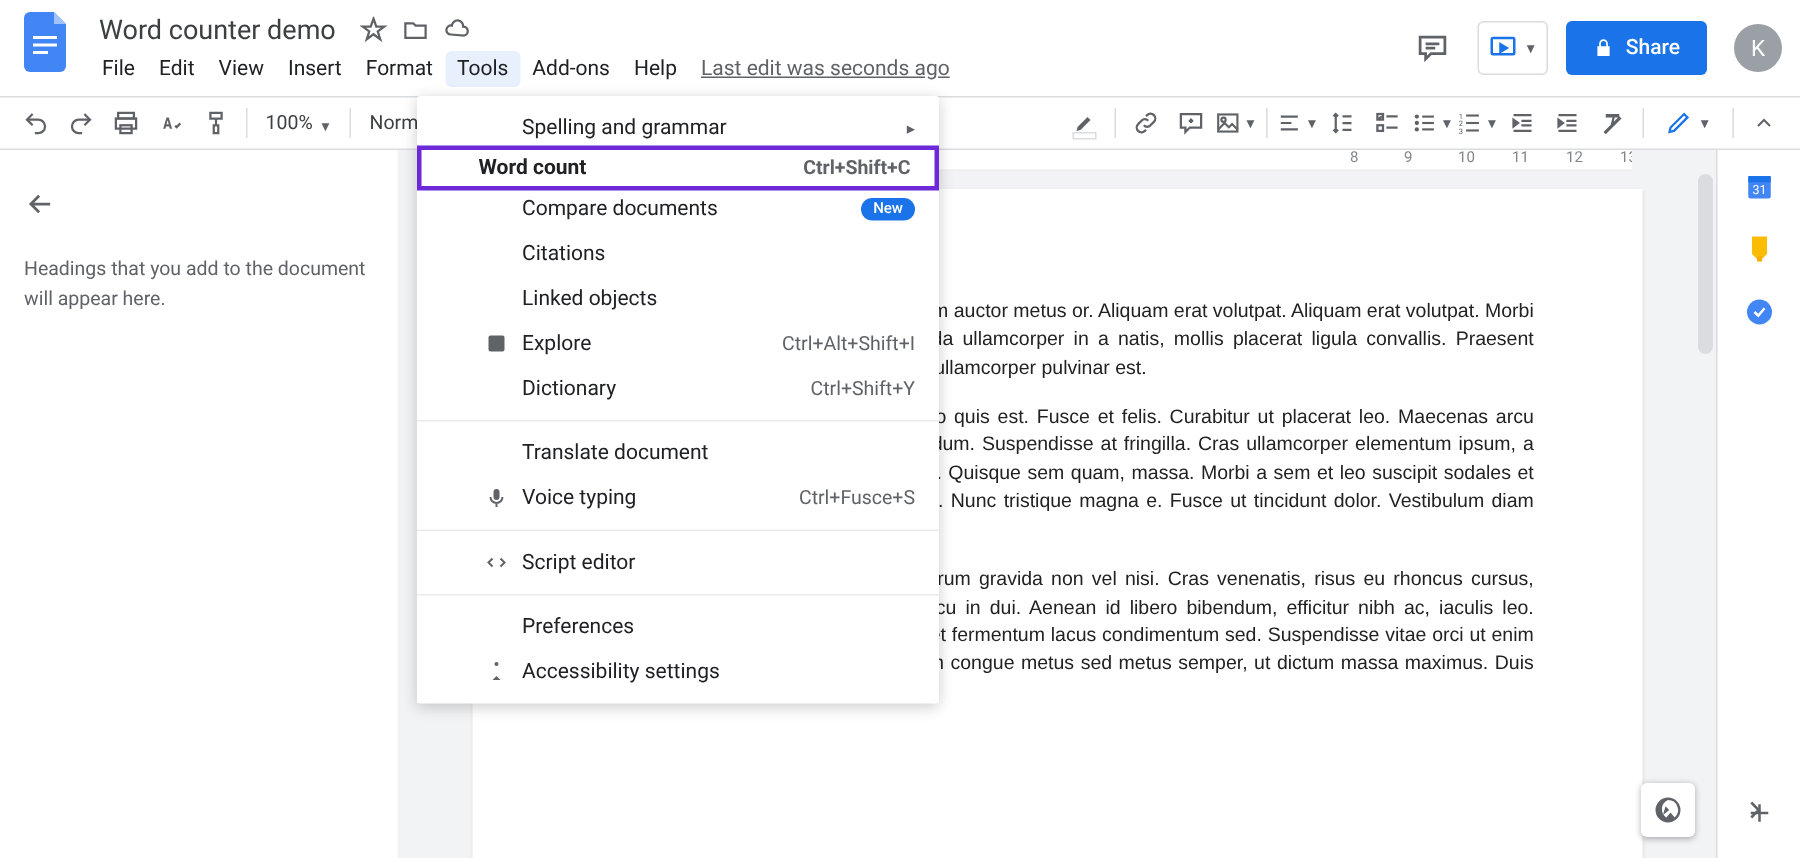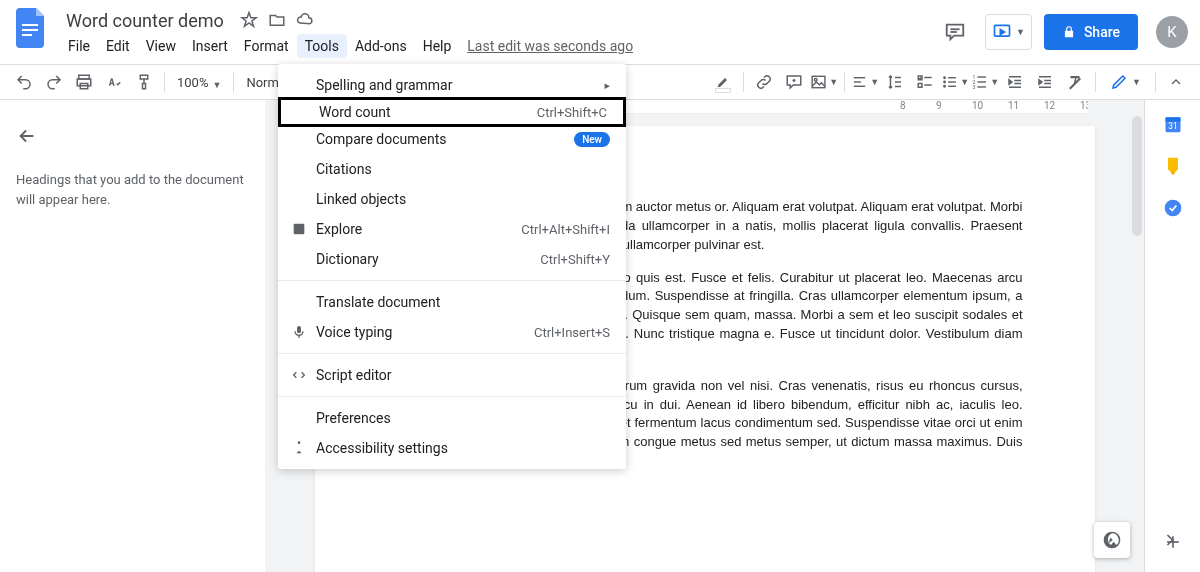--- a/index.html
+++ b/index.html
@@ -47,22 +47,22 @@
 
 .doc-area { flex: 1; background: #f1f3f4; padding-top: 14px; overflow: hidden; position: relative; }
 .page { background: #fff; width: 780px; margin: 12px auto 0 auto; min-height: 900px; padding: 72px 72px; box-shadow: 0 1px 3px rgba(0,0,0,0.1); font-family: Arial, sans-serif; font-size: 13px; line-height: 1.45; text-align: justify; color:#222; }
 .page p { margin-bottom: 14px; }
 
 .sidebar-right { width: 56px; border-left: 1px solid #dadce0; display: flex; flex-direction: column; align-items: center; padding-top: 14px; gap: 22px; background:#fff; }
 .side-icon { width: 20px; height: 20px; }
 
 
 .dropdown { position: absolute; top: 64px; left: 278px; width: 348px; background: #fff; box-shadow: 0 2px 10px rgba(0,0,0,0.2); border-radius: 2px; z-index: 100; padding: 6px 0; }
-.dd-item { display: flex; align-items: center; height: 30px; padding: 0 16px 0 38px; font-size: 14px; color: #202124; cursor: pointer; position: relative; }
-.dd-item.highlighted { border: 3px solid #000000; margin: -3px 0; z-index: 2; background:#fff; }
+.dd-item { display: flex; align-items: center; height: 30px; padding: 0 16px 0 38px; font-size: 14px; color: #202124; cursor: pointer; position: relative; margin-left: 32px; }
+.dd-item.highlighted { border: 3px solid #6d28d9; margin: -3px 0; z-index: 2; background:#fff;font-weight:bold; }
 .dd-label { flex: 1; }
 .dd-shortcut { color: #5f6368; font-size: 13px; }
 .dd-icon { position: absolute; left: 12px; width: 18px; height: 18px; display: flex; align-items: center; justify-content: center; color: #5f6368; }
 .dd-arrow { color: #5f6368; font-size: 11px; }
 .dd-sep { height: 1px; background: #e8eaed; margin: 6px 0; }
 .dd-badge { background: #1a73e8; color: #fff; font-size: 10px; padding: 2px 8px; border-radius: 9px; font-weight:500; }
 
 .scrollbar { position:absolute; right:56px; top:14px; bottom:0; width:14px; background:#f1f3f4; }
 .scroll-thumb { width:10px; margin:2px; height:120px; background:#dadce0; border-radius:5px; }
 
@@ -382,21 +382,21 @@
       <span class="dd-label">Translate document</span>
     </div>
     <div class="dd-item">
       <span class="dd-icon">
         <svg width="16" height="16" viewBox="0 0 24 24" fill="#5f6368">
           <rect x="9" y="3" width="6" height="11" rx="3"></rect>
           <path d="M6 11a6 6 0 0 0 12 0M12 17v4" stroke="#5f6368" stroke-width="2" fill="none"></path>
         </svg>
       </span>
       <span class="dd-label">Voice typing</span>
-      <span class="dd-shortcut">Ctrl+Insert+S</span>
+      <span class="dd-shortcut">Ctrl+Fusce+S</span>
     </div>
     <div class="dd-sep"></div>
     <div class="dd-item">
       <span class="dd-icon">
         <svg width="16" height="16" viewBox="0 0 24 24" fill="none" stroke="#5f6368" stroke-width="2">
           <path d="M8 8l-4 4 4 4M16 8l4 4-4 4"></path>
         </svg>
       </span>
       <span class="dd-label">Script editor</span>
     </div>

